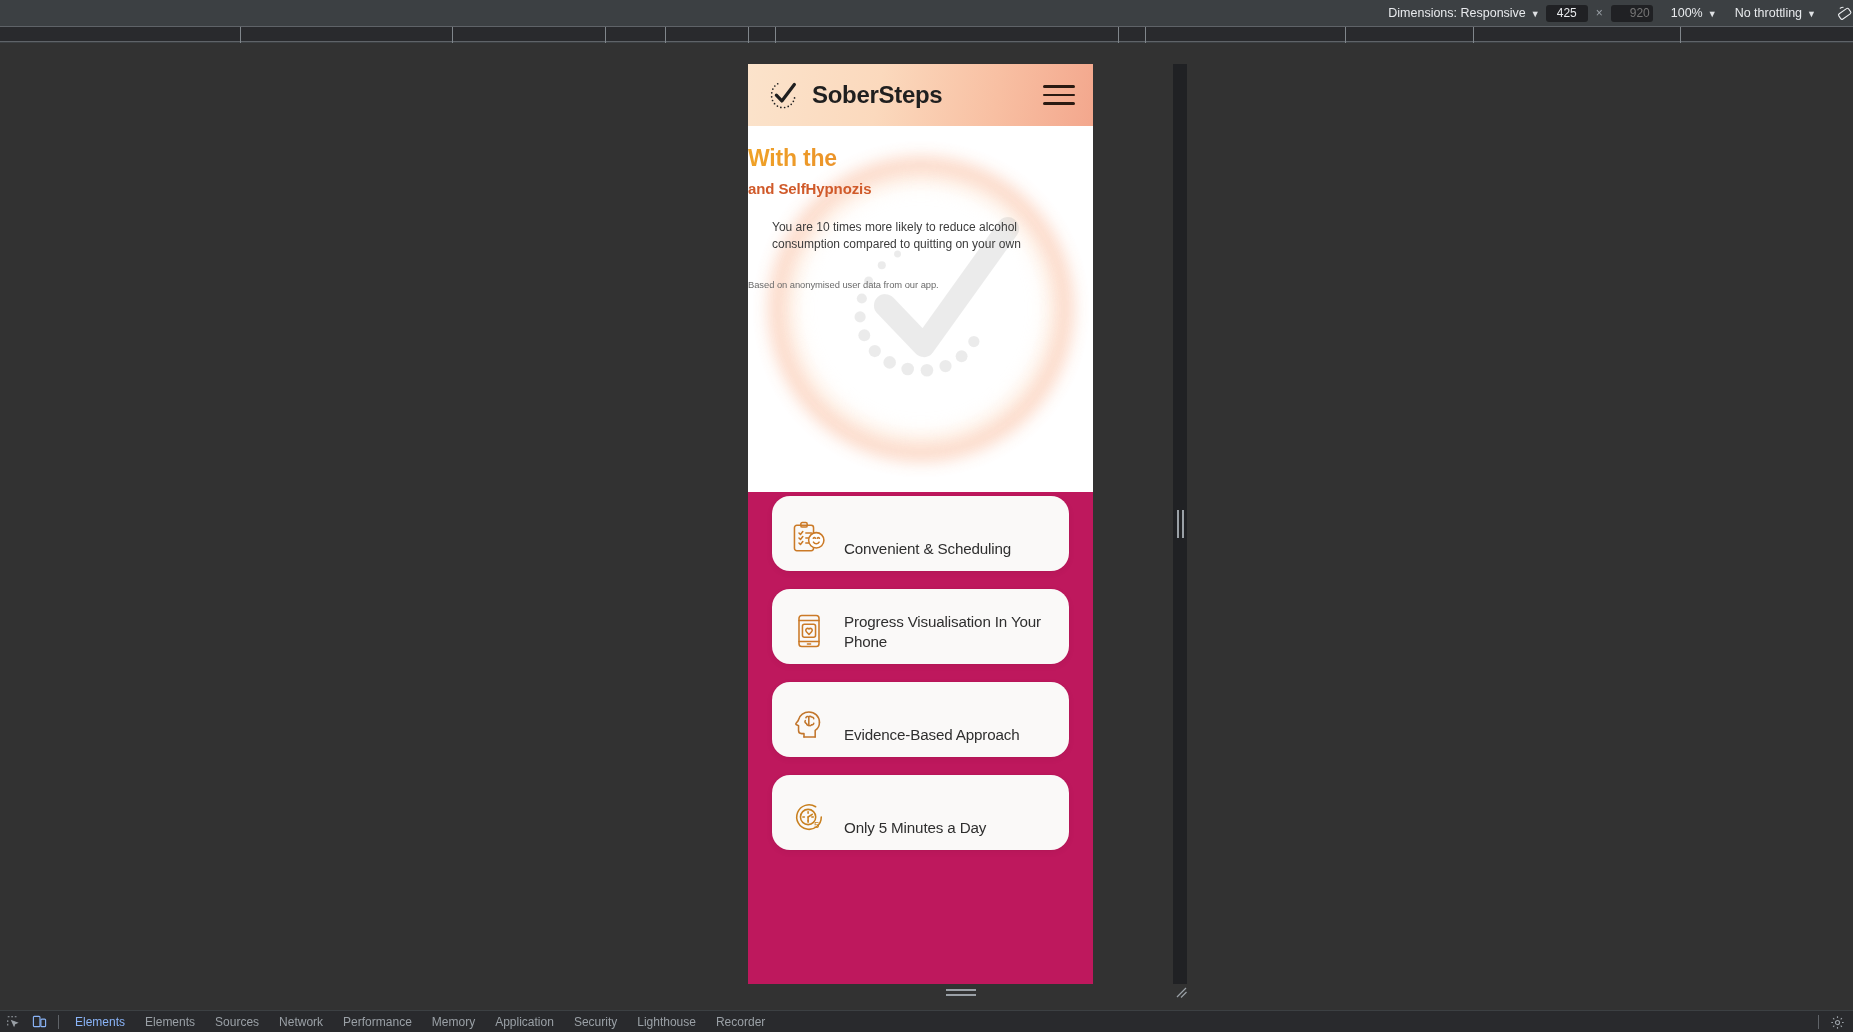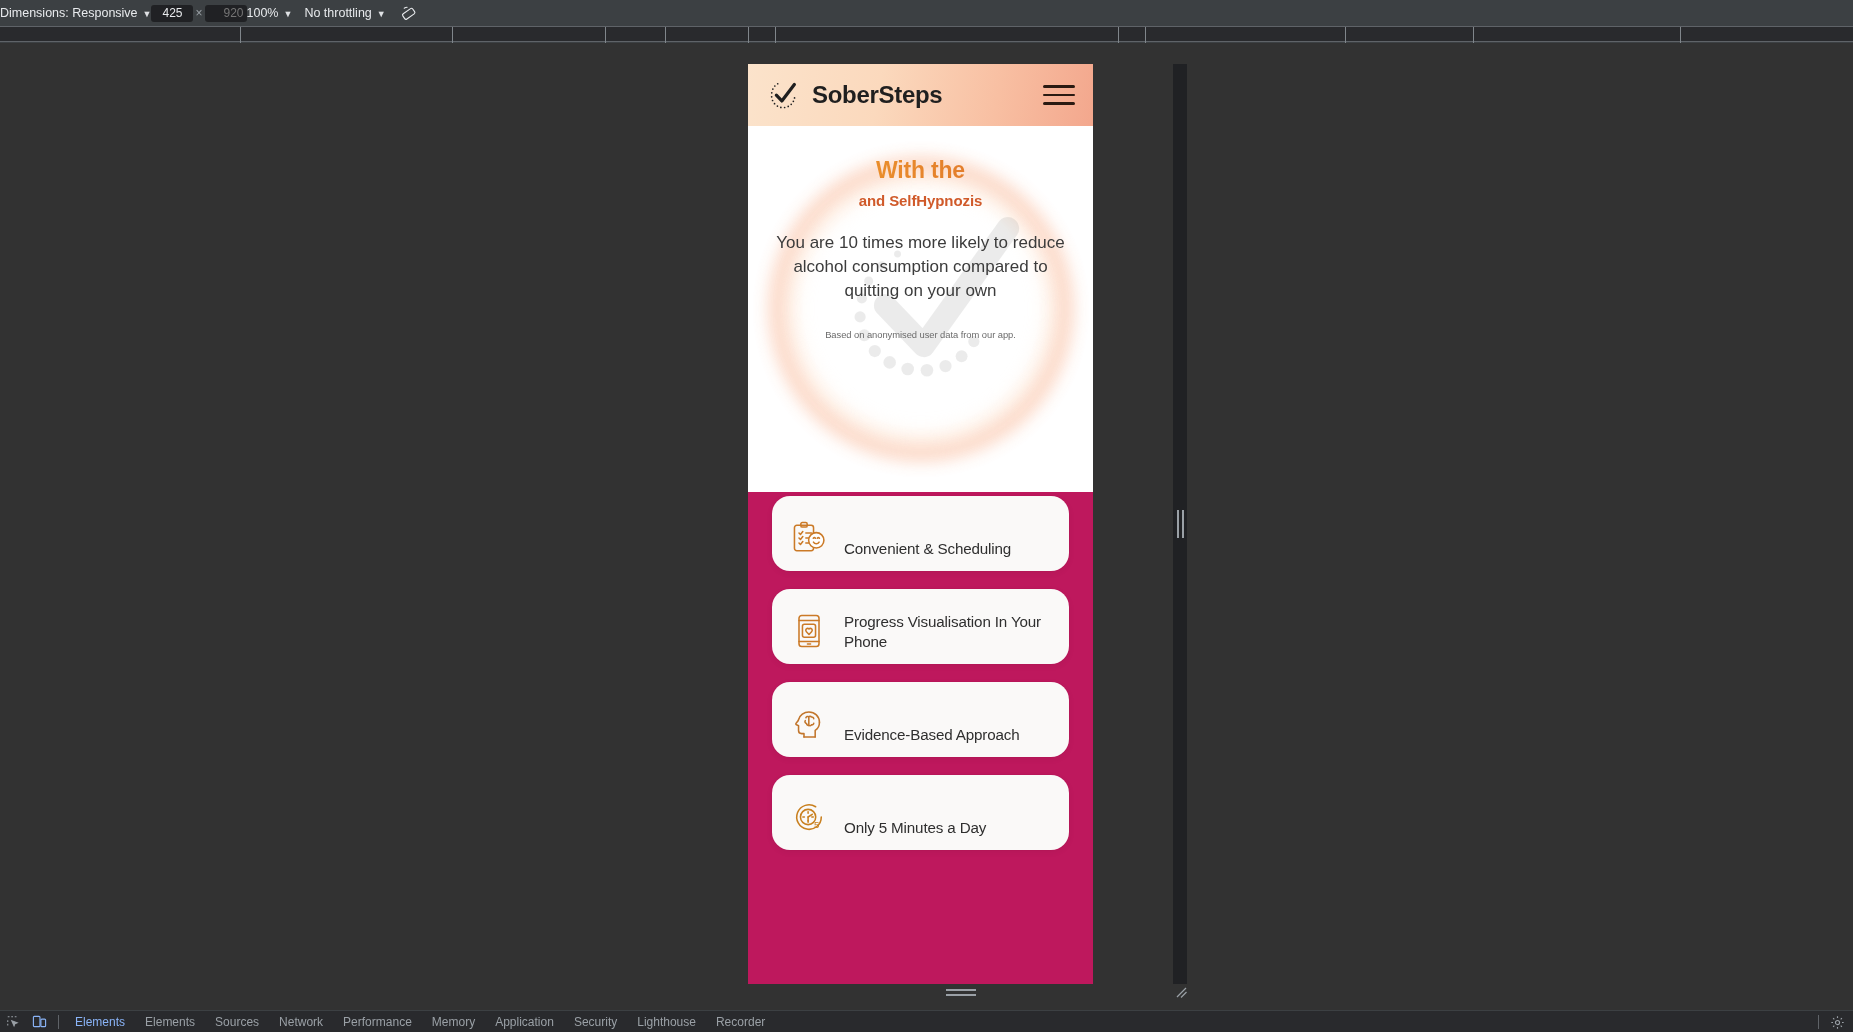--- a/index.html
+++ b/index.html
@@ -15,22 +15,22 @@
     position: relative;
     width: 1853px; height: 1032px;
     background: #3c4043;
   }
 
   
   #emulation-toolbar {
     position: absolute; top: 0; left: 0;
     width: 1853px; height: 26px;
     background: #3c4043;
-    display: flex; align-items: center; justify-content: flex-start;
-    gap: 0;
+    display: flex; align-items: center; justify-content: flex-end;
+    gap: 6px;
     color: #e8eaed;
     font-size: 12.5px;
   }
   .tb-item { display: flex; align-items: center; gap: 5px; white-space: nowrap; cursor: default; }
   .tb-item .caret { font-size: 9px; opacity: .95; line-height: 1; position: relative; top: 1px; }
   .dim-input {
     background: #202124;
     color: #e8eaed;
     border: none; border-radius: 3px;
     height: 17px; width: 42px;
@@ -181,22 +181,21 @@
     position: absolute;
     left: 50%; top: 50%;
     transform: translate(-42%, -50%);
     width: 210px; height: 210px;
     opacity: .16;
     pointer-events: none;
   }
   #hero-content {
     position: relative;
     z-index: 3;
-    padding-top: 32px;
-    text-align: center;
+    padding-top: 20px;
   }
   #hero-title {
     font-size: 23px;
     font-weight: 700;
     line-height: 1.12;
     background: linear-gradient(95deg, #efa227 0%, #e98c2c 40%, #d9662a 100%);
     -webkit-background-clip: text;
     background-clip: text;
     color: transparent;
     -webkit-text-fill-color: transparent;
@@ -204,21 +203,21 @@
   }
   #hero-subtitle {
     margin-top: 8px;
     font-size: 15px;
     font-weight: 700;
     color: #d05a2a;
     letter-spacing: -0.1px;
   }
   #hero-body {
     margin-top: 22px;
-    font-size: 17px;
+    font-size: 12px;
     line-height: 1.42;
     color: #3c3c3c;
     padding: 0 24px;
   }
   #hero-caption {
     margin-top: 26px;
     font-size: 9.4px;
     color: #6b6b6b;
     letter-spacing: -0.05px;
   }
@@ -257,21 +256,21 @@
       <span>Dimensions: Responsive</span>
       <span class="caret">▼</span>
     </div>
 
     <input class="dim-input" id="width-input" type="text" value="425" style="">
 
     <span class="dim-x">×</span>
 
     <input class="dim-input placeholder-style" id="height-input" type="text" placeholder="920" style="">
 
-    <div class="tb-item" style="margin-left:0">
+    <div class="tb-item" style="margin-left:12px">
       <span>100%</span>
       <span class="caret">▼</span>
     </div>
 
     <div class="tb-item" style="margin-left:12px">
       <span>No throttling</span>
       <span class="caret">▼</span>
     </div>
 
     <div id="rotate-icon">

